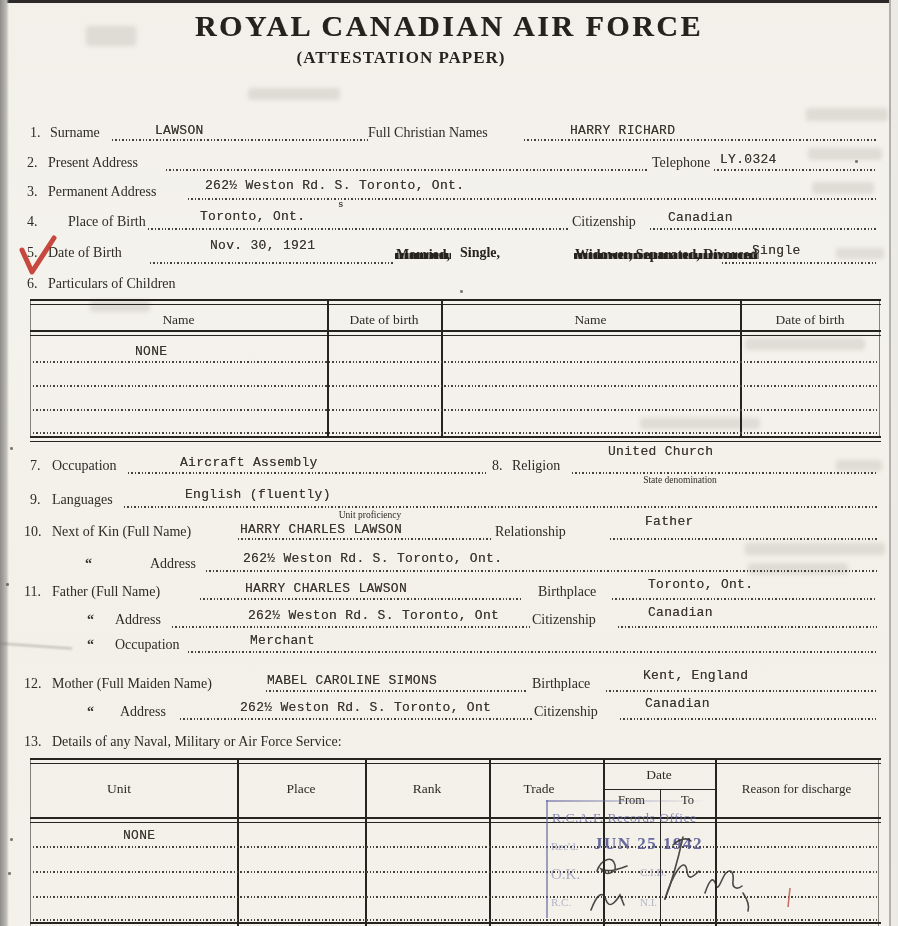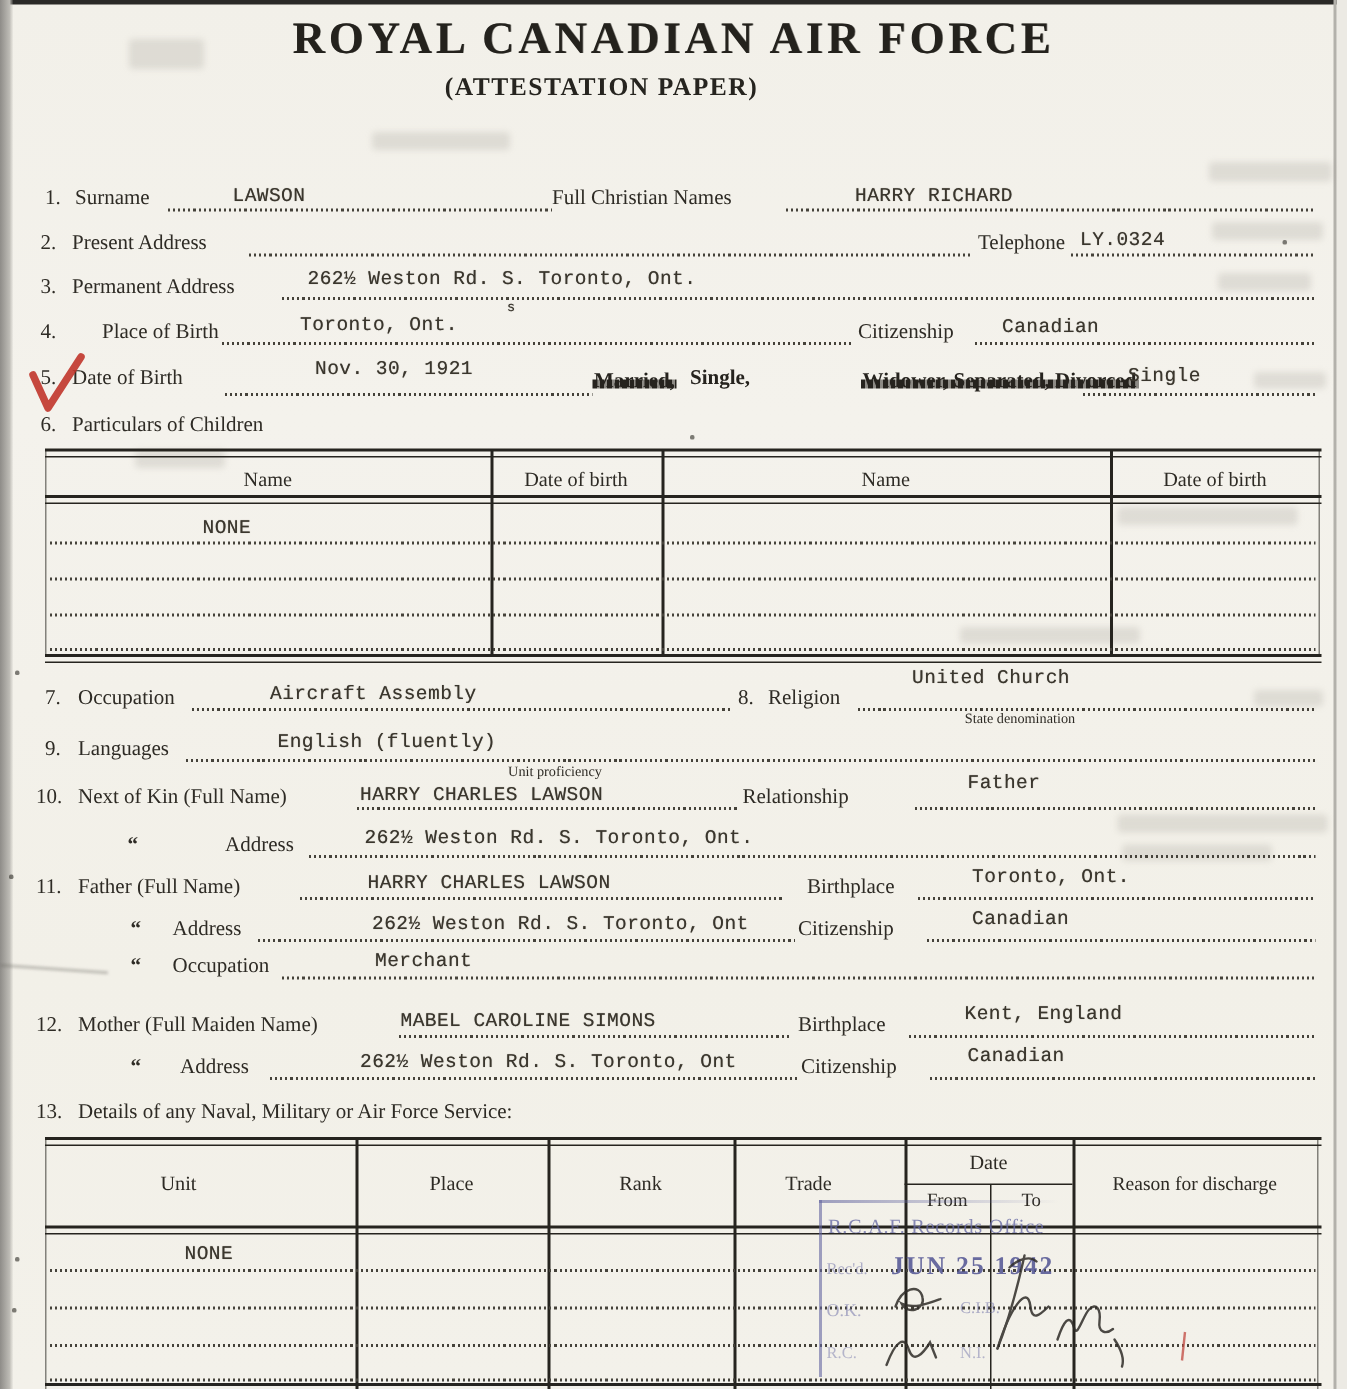--- a/index.html
+++ b/index.html
@@ -249,21 +249,21 @@
   <div class="dots" style="left:33px;top:896px;width:844px;"></div>
   <div class="dots" style="left:33px;top:919px;width:844px;"></div>
   <div class="hl" style="left:30px;top:922px;width:851px;height:1.5px;"></div>
 
   
   <div class="abs" style="left:546px;top:800px;width:2px;height:118px;background:rgba(100,102,160,.6);"></div>
   <div class="abs" style="left:546px;top:800px;width:160px;height:2px;background:linear-gradient(90deg,rgba(100,102,160,.6),rgba(100,102,160,0));"></div>
   <span class="stamp-t" style="left:552px;top:810px;font-size:13.5px;color:rgba(104,106,164,.78);letter-spacing:.5px;filter:blur(.3px);">R.C.A.F. Records Office</span>
   <span class="stamp-t" style="left:551px;top:840px;font-size:11px;color:rgba(104,106,164,.5);filter:blur(.4px);">Rec'd.</span>
   <span class="stamp-t" style="left:594px;top:834px;font-size:17px;font-weight:700;letter-spacing:1.5px;color:rgba(84,86,148,.88);filter:blur(.2px);">JUN 25 1942</span>
-  <span class="stamp-t" style="left:551px;top:866px;font-size:12px;color:rgba(104,106,164,.5);filter:blur(.4px);">O.K.</span>
+  <span class="stamp-t" style="left:551px;top:866px;font-size:15px;color:rgba(104,106,164,.5);filter:blur(.4px);">O.K.</span>
   <span class="stamp-t" style="left:640px;top:866px;font-size:11px;color:rgba(104,106,164,.5);filter:blur(.4px);">C.I.B.</span>
   <span class="stamp-t" style="left:551px;top:896px;font-size:11px;color:rgba(104,106,164,.45);filter:blur(.4px);">R.C.</span>
   <span class="stamp-t" style="left:640px;top:896px;font-size:11px;color:rgba(104,106,164,.45);filter:blur(.4px);">N.I.</span>
 
   
   <svg class="abs" style="left:555px;top:815px;" width="250" height="110" viewBox="0 0 250 110">
     <g fill="none" stroke="#2f2c28" stroke-width="1.6" stroke-linecap="round" opacity="0.85">
       <path d="M42,56 c4,-12 16,-16 18,-6 c2,8 -10,12 -14,4 c8,4 18,0 26,-3"></path>
       <path d="M36,95 c6,-16 12,-20 15,-10 c3,9 9,3 14,-5 l4,10"></path>
       <path d="M128,22 c-4,18 -10,42 -18,62"></path>

